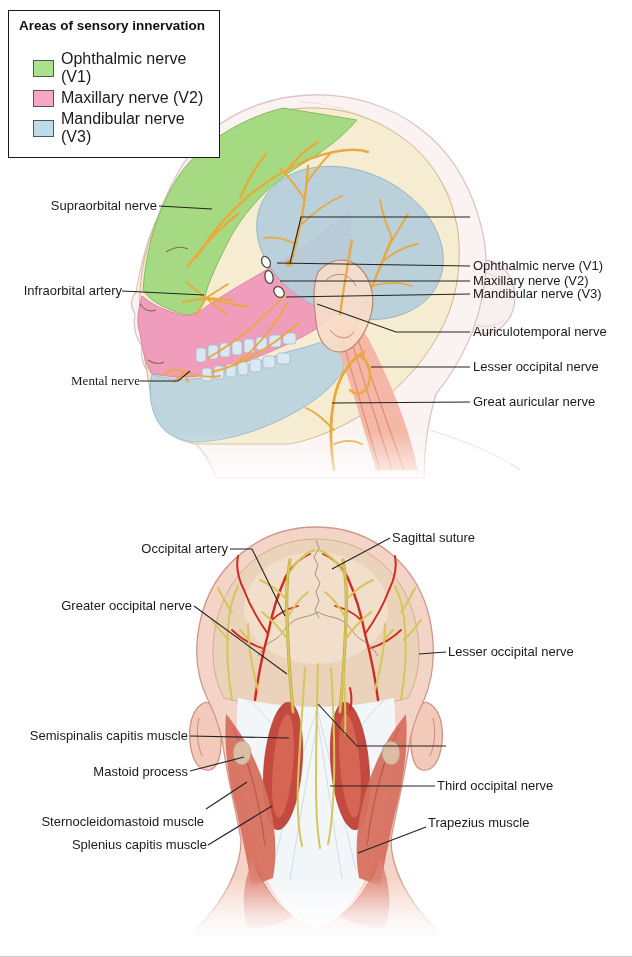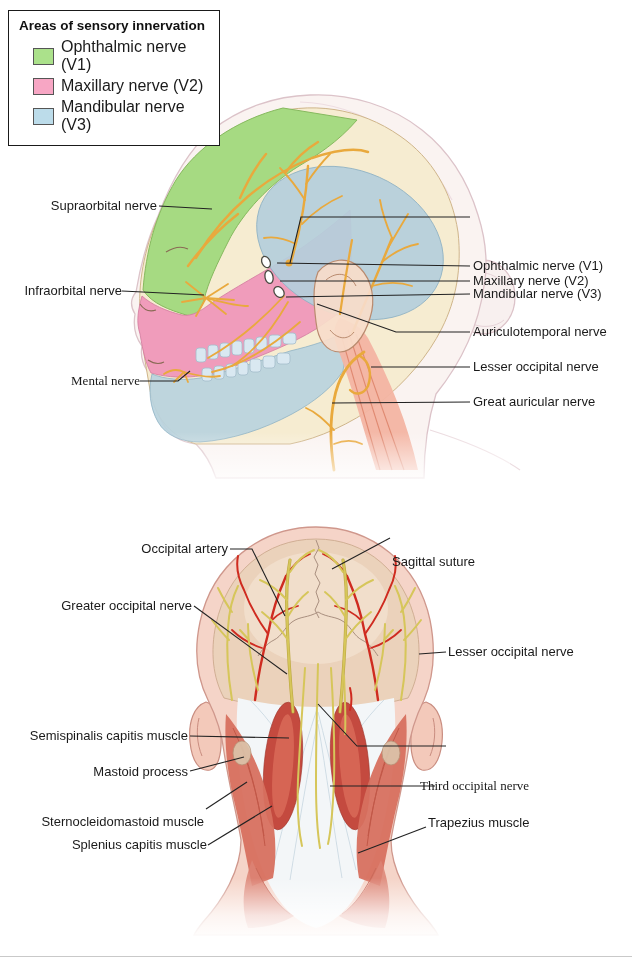--- a/index.html
+++ b/index.html
@@ -6,21 +6,21 @@
   .stage{
     position:relative;width:632px;height:957px;background:#ffffff;overflow:hidden;
     font-family:"Liberation Sans","DejaVu Sans",sans-serif;color:#1a1a1a;
     border-bottom:1px solid #c9c9c9;box-sizing:border-box;
   }
   .art{position:absolute;left:0;top:0;}
   .legend{
     position:absolute;left:8px;top:10px;width:212px;
     border:1.5px solid #1a1a1a;background:#fff;padding:7px 6px 8px 10px;box-sizing:border-box;
   }
-  .legend-title{font-size:13.5px;font-weight:bold;color:#111;margin-bottom:5px;}
+  .legend-title{font-size:13.5px;font-weight:bold;color:#111;margin-bottom:17px;}
   .legend-item{display:flex;align-items:center;margin:3px 0 3px 14px;}
   .swatch{width:19px;height:15px;border:1px solid #555;margin-right:7px;flex:0 0 auto;}
   .lbl{
     position:absolute;font-size:13px;line-height:14px;color:#1a1a1a;white-space:nowrap;
   }
   .lbl.r{text-align:right;}
   .footer{
     position:absolute;left:8px;top:934px;font-size:8px;letter-spacing:.3px;color:#8a8a8a;white-space:nowrap;
   }
 </style>
@@ -267,34 +267,34 @@
       <span class="swatch" style="background: rgb(247, 166, 196);"></span>
       <span>Maxillary nerve (V2)</span>
     </div>
     <div class="legend-item">
       <span class="swatch" style="background: rgb(188, 220, 234);"></span>
       <span>Mandibular nerve (V3)</span>
     </div>
   </div>
 
   <div class="lbl r" style="right:475px;top:199px;">Supraorbital nerve</div>
-  <div class="lbl r" style="right:510px;top:284px;">Infraorbital nerve</div>
+  <div class="lbl r" style="right:510px;top:284px;">Infraorbital artery</div>
   <div class="lbl r" style="right:492px;top:374px;font-family:Liberation Serif, serif;">Mental nerve</div>
 
   <div class="lbl" style="left:473px;top:259px;">Ophthalmic nerve (V1)</div>
   <div class="lbl" style="left:473px;top:274px;">Maxillary nerve (V2)</div>
   <div class="lbl" style="left:473px;top:287px;">Mandibular nerve (V3)</div>
   <div class="lbl" style="left:473px;top:325px;">Auriculotemporal nerve</div>
   <div class="lbl" style="left:473px;top:360px;">Lesser occipital nerve</div>
   <div class="lbl" style="left:473px;top:395px;">Great auricular nerve</div>
 
   <div class="lbl r" style="right:404px;top:542px;">Occipital artery</div>
-  <div class="lbl" style="left:392px;top:531px;margin-top:24px;">Sagittal suture</div>
+  <div class="lbl" style="left:392px;top:531px;">Sagittal suture</div>
   <div class="lbl r" style="right:440px;top:599px;">Greater occipital nerve</div>
   <div class="lbl" style="left:448px;top:645px;">Lesser occipital nerve</div>
   <div class="lbl r" style="right:444px;top:729px;">Semispinalis capitis muscle</div>
   <div class="lbl r" style="right:444px;top:765px;">Mastoid process</div>
   <div class="lbl r" style="right:428px;top:802px;margin-top:13px;">Sternocleidomastoid muscle</div>
-  <div class="lbl" style="left:420px;top:779px;font-family:Liberation Serif, serif;">Third occipital nerve</div>
+  <div class="lbl" style="left:437px;top:779px;">Third occipital nerve</div>
   <div class="lbl r" style="right:425px;top:838px;">Splenius capitis muscle</div>
   <div class="lbl" style="left:428px;top:816px;">Trapezius muscle</div>
 
 </div>
 
 </body></html>

